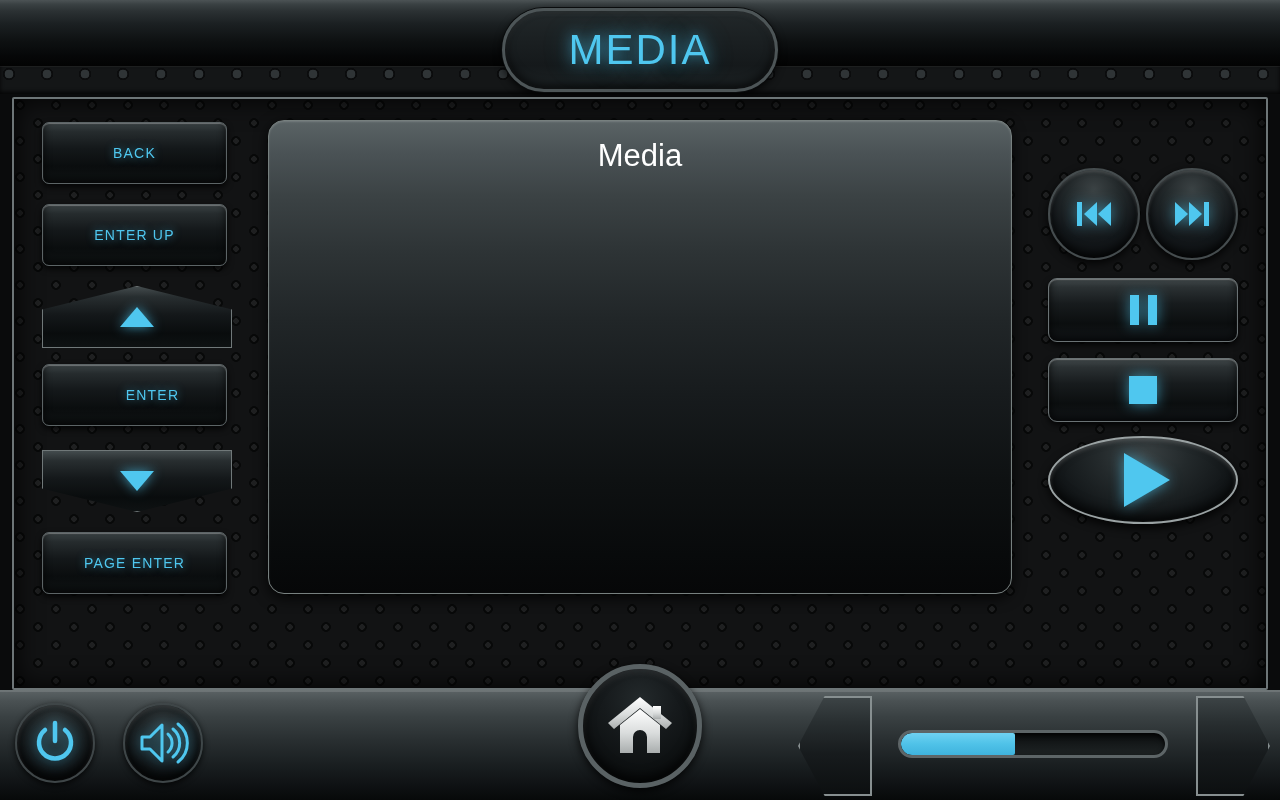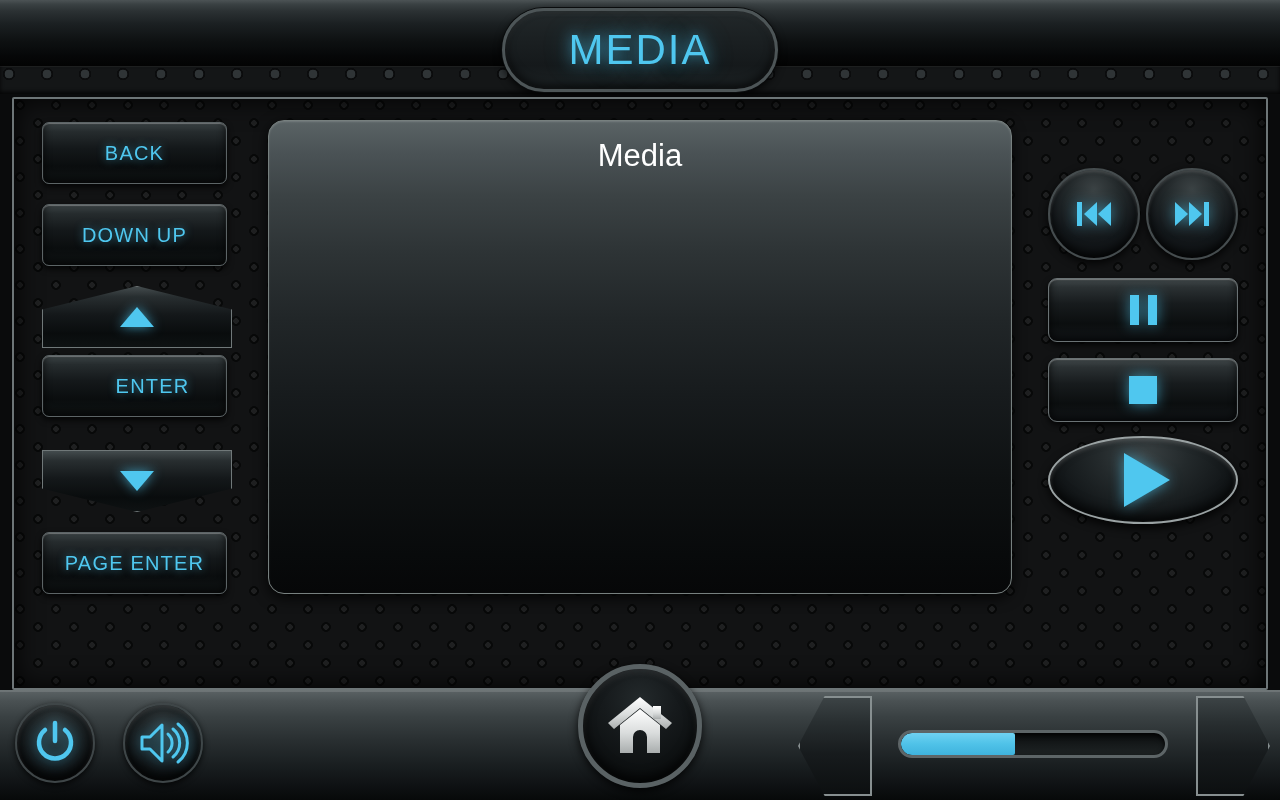--- a/index.html
+++ b/index.html
@@ -75,21 +75,21 @@
   .btn-rect {
     position: absolute; left: 0; width: 185px; height: 62px;
     border-radius: 7px;
     background: linear-gradient(to bottom, #3e4648 0%, #262c2e 14%, #14181a 42%, #0a0d0e 72%, #101415 100%);
     border: 1px solid #5c6466;
     box-shadow:
       inset 0 1px 1px rgba(255,255,255,0.30),
       inset 0 -3px 8px rgba(0,0,0,0.8),
       0 3px 6px rgba(0,0,0,0.8);
     display: flex; align-items: center; justify-content: center;
-    color: #4fc7ef; font-size: 20px; letter-spacing: 1.2px;
+    color: #4fc7ef; font-size: 14px; letter-spacing: 1.2px;
     text-shadow: 0 0 9px rgba(79,199,239,0.6);
     cursor: pointer;
   }
 
   
   .btn-penta {
     position: absolute; left: 0; width: 190px; height: 62px;
     cursor: pointer;
     display: flex; align-items: center; justify-content: center;
   }
@@ -253,31 +253,31 @@
 
   <div class="frame perf"></div>
 
   <div class="lcol">
 
     <div class="btn-rect" style="top:0px;">
       <span>BACK</span>
     </div>
 
     <div class="btn-rect" style="top:82px;">
-      <span>DOWN UP</span>
+      <span>ENTER UP</span>
     </div>
 
     <div class="btn-penta up" style="top:164px;">
       <div class="face"></div>
       <div class="tri">
           <div class="tri-up"></div>
         </div>
     </div>
 
-    <div class="btn-rect" style="top:233px;padding-left:36px;">
+    <div class="btn-rect" style="top:242px;padding-left:36px;">
       <span>ENTER</span>
     </div>
 
     <div class="btn-penta down" style="top:328px;">
       <div class="face"></div>
       <div class="tri">
           <div class="tri-down"></div>
         </div>
     </div>
 

